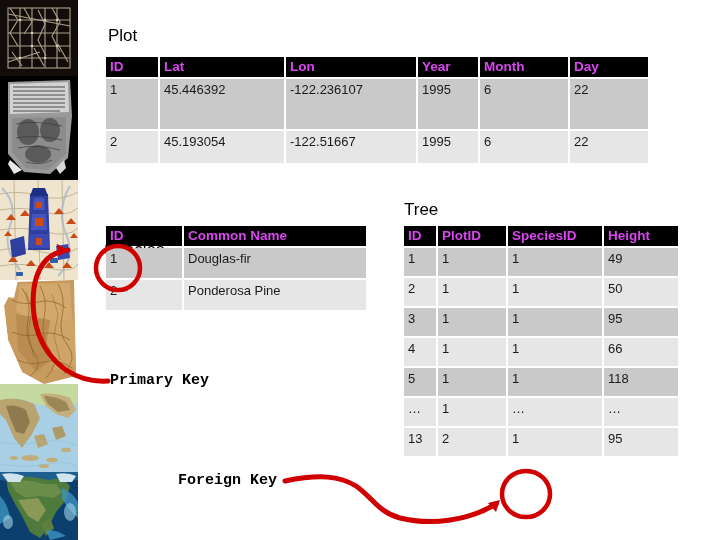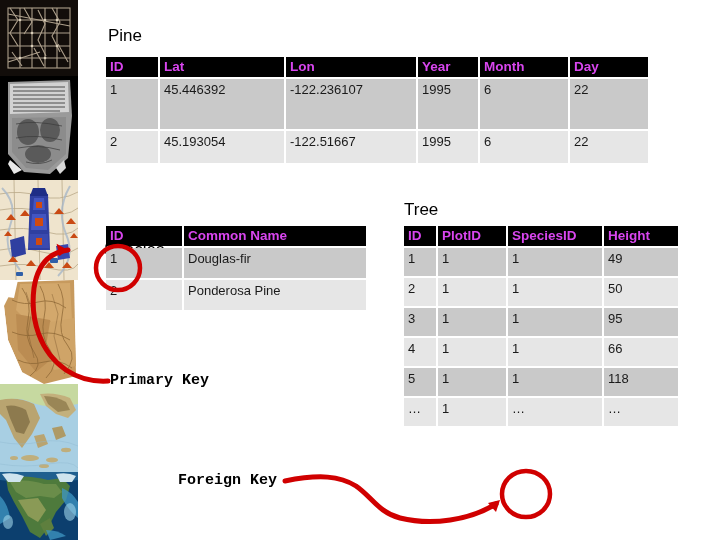--- a/index.html
+++ b/index.html
@@ -306,21 +306,21 @@
           <path d="M46 58 Q58 58 66 64 L50 68 Z"></path>
         </g>
         <g fill="#9fd4e8" opacity="0.6">
           <ellipse cx="70" cy="40" rx="6" ry="9"></ellipse>
           <ellipse cx="8" cy="50" rx="5" ry="7"></ellipse>
         </g>
       </svg>
     </div>
   </div>
 
-  <div class="tbl-title" style="left:108px; top:26px;">Pine</div>
+  <div class="tbl-title" style="left:108px; top:26px;">Plot</div>
 
   <table class="dtable" id="plot-table" style="left:104px; top:55px; width:538px;">
     <colgroup>
       <col style="width:52px">
         <col style="width:124px">
         <col style="width:130px">
       <col style="width:60px">
         <col style="width:88px">
         <col style="width:78px">
     </colgroup>
@@ -426,20 +426,26 @@
           <td>1</td>
           <td>1</td>
           <td>118</td>
         </tr>
         <tr class="r-light">
           <td>…</td>
           <td>1</td>
           <td>…</td>
           <td>…</td>
         </tr>
+        <tr class="r-light">
+          <td>13</td>
+          <td>2</td>
+          <td>1</td>
+          <td>95</td>
+        </tr>
       </tbody>
   </table>
 
   <svg id="annot-layer" viewBox="0 0 720 540">
 
     <path d="M108 381 C 92 382, 78 378, 66 370
              C 40 352, 30 320, 34 288
              C 38 262, 52 252, 68 250" stroke="#d00000" stroke-width="5" fill="none" stroke-linecap="round"></path>
 
     <path d="M68 250 L56 245 L60 257 Z" fill="#d00000" transform="rotate(6 68 250)"></path>

